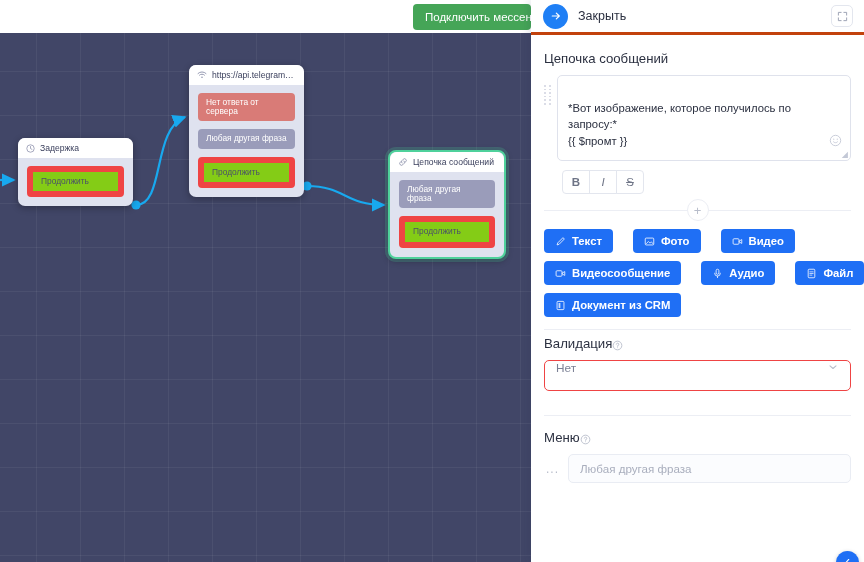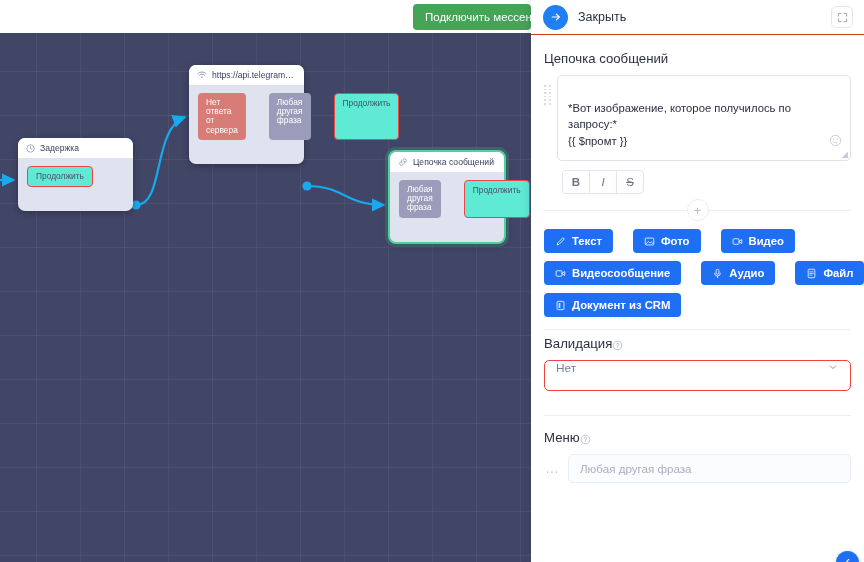--- a/index.html
+++ b/index.html
@@ -48,43 +48,43 @@
   }
   .node-head {
     background:#ffffff;
     border-radius:7px 7px 0 0;
     display:flex; align-items:center; gap:5px;
     padding:5px 8px;
     font-size:8.6px; color:#3a3f5c;
   }
   .node-head .ic { flex:0 0 auto; display:flex; align-items:center; color:#8f93ad; }
   .node-title { white-space:nowrap; overflow:hidden; text-overflow:ellipsis; }
-  .node-body { padding:8px 9px 24px 9px; display:flex; flex-direction:row; gap:23px; }
+  .node-body { padding:8px 9px 9px 9px; display:flex; flex-direction:column; gap:8px; }
   .chip {
     border-radius:4px; font-size:8.4px; padding:5px 8px;
     position:relative; line-height:1.1;
   }
   .chip-red { background:#d97b77; color:#ffffff; }
   .chip-purple { background:#9a9cba; color:#ffffff; }
-  .chip-plain { background:#5eead4; color:#4b5069; border:1px solid #ef4444; }
+  .chip-plain { background:#84cc16; color:#4b5069; border:6px solid #ef4444; }
 
   #node-delay { left:18px; top:138px; width:115px; }
   #node-api   { left:189px; top:65px;  width:115px; }
   #node-chain { left:388px; top:150px; width:118px; border:2px solid #4fd19b;
                 border-radius:8px; box-shadow:0 0 0 3px rgba(79,209,155,0.22), 0 2px 7px rgba(0,0,0,0.30); }
 
   
   #panel {
     position:absolute; right:0; top:0; width:333px; height:562px;
     background:#ffffff; box-shadow:-2px 0 9px rgba(30,40,80,0.13);
     overflow:hidden;
   }
   #panel-head {
     height:35px; display:flex; align-items:center; padding:0 11px 0 12px;
-    border-bottom:1px solid #c2410c; gap:10px;
+    border-bottom:3px solid #c2410c; gap:10px;
   }
   #close-circle {
     width:25px; height:25px; border-radius:50%; background:#1f7ff5;
     display:flex; align-items:center; justify-content:center; color:#fff; flex:0 0 auto;
     cursor:pointer;
   }
   #close-label { font-size:12.5px; color:#2b3040; }
   #expand-btn {
     margin-left:auto; width:22px; height:22px; border:1px solid #e3e6ee; border-radius:5px;
     display:flex; align-items:center; justify-content:center; color:#9aa0b2; cursor:pointer;

